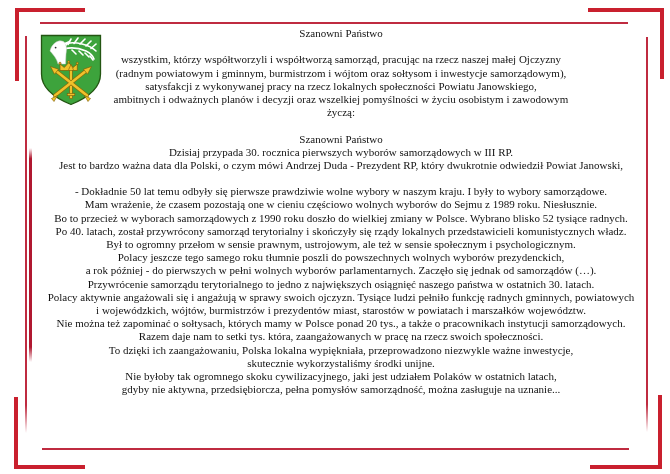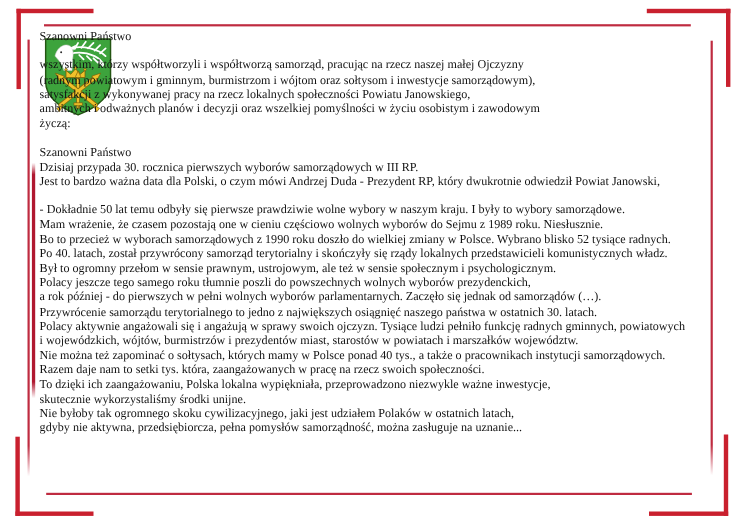--- a/index.html
+++ b/index.html
@@ -27,21 +27,21 @@
            background:linear-gradient(to bottom,rgba(176,24,48,0) 0%,#b01830 5%,#b01830 93%,rgba(176,24,48,0) 100%);}
   .tl-right{left:646px;top:37px;width:2px;height:395px;
            background:linear-gradient(to bottom,#bf2b40 0%,#bf2b40 93%,rgba(191,43,64,0) 100%);}
 
   
   .crest{position:absolute;left:38px;top:33px;width:66px;height:74px;}
 
   
   .content{
     position:absolute;left:36px;right:24px;top:27px;
-    text-align:left;color:#121212;
+    text-align:center;color:#121212;
     font-size:11px;line-height:13.2px;
     white-space:nowrap;
   }
   .content .line{height:13.2px;overflow:visible;}
   .gap{height:13.2px;}
 </style>
 </head>
 <body>
 
 <div class="page">
@@ -129,21 +129,21 @@
         <div class="line">- Dokładnie 50 lat temu odbyły się pierwsze prawdziwie wolne wybory w naszym kraju. I były to wybory samorządowe.</div>
         <div class="line">Mam wrażenie, że czasem pozostają one w cieniu częściowo wolnych wyborów do Sejmu z 1989 roku. Niesłusznie.</div>
         <div class="line">Bo to przecież w wyborach samorządowych z 1990 roku doszło do wielkiej zmiany w Polsce. Wybrano blisko 52 tysiące radnych.</div>
         <div class="line">Po 40. latach, został przywrócony samorząd terytorialny i skończyły się rządy lokalnych przedstawicieli komunistycznych władz.</div>
         <div class="line">Był to ogromny przełom w sensie prawnym, ustrojowym, ale też w sensie społecznym i psychologicznym.</div>
         <div class="line">Polacy jeszcze tego samego roku tłumnie poszli do powszechnych wolnych wyborów prezydenckich,</div>
         <div class="line">a rok później - do pierwszych w pełni wolnych wyborów parlamentarnych. Zaczęło się jednak od samorządów (…).</div>
         <div class="line">Przywrócenie samorządu terytorialnego to jedno z największych osiągnięć naszego państwa w ostatnich 30. latach.</div>
         <div class="line">Polacy aktywnie angażowali się i angażują w sprawy swoich ojczyzn. Tysiące ludzi pełniło funkcję radnych gminnych, powiatowych</div>
         <div class="line">i wojewódzkich, wójtów, burmistrzów i prezydentów miast, starostów w powiatach i marszałków województw.</div>
-        <div class="line">Nie można też zapominać o sołtysach, których mamy w Polsce ponad 40 tys., a także o pracownikach instytucji samorządowych.</div>
+        <div class="line">Nie można też zapominać o sołtysach, których mamy w Polsce ponad 20 tys., a także o pracownikach instytucji samorządowych.</div>
         <div class="line">Razem daje nam to setki tys. która, zaangażowanych w pracę na rzecz swoich społeczności.</div>
         <div class="line">To dzięki ich zaangażowaniu, Polska lokalna wypiękniała, przeprowadzono niezwykle ważne inwestycje,</div>
         <div class="line">skutecznie wykorzystaliśmy środki unijne.</div>
         <div class="line">Nie byłoby tak ogromnego skoku cywilizacyjnego, jaki jest udziałem Polaków w ostatnich latach,</div>
         <div class="line">gdyby nie aktywna, przedsiębiorcza, pełna pomysłów samorządność, można zasługuje na uznanie...</div>
       </div>
   </div>
 
 </div>
 

